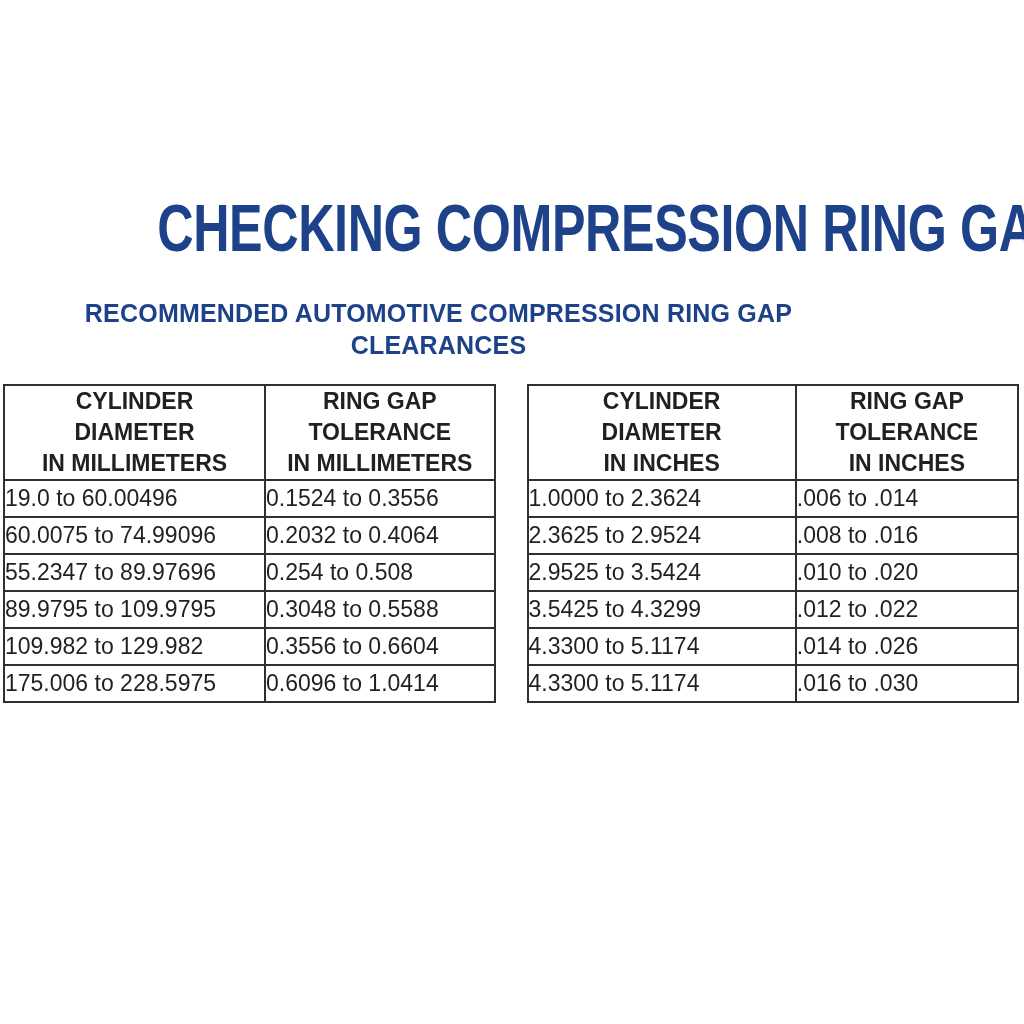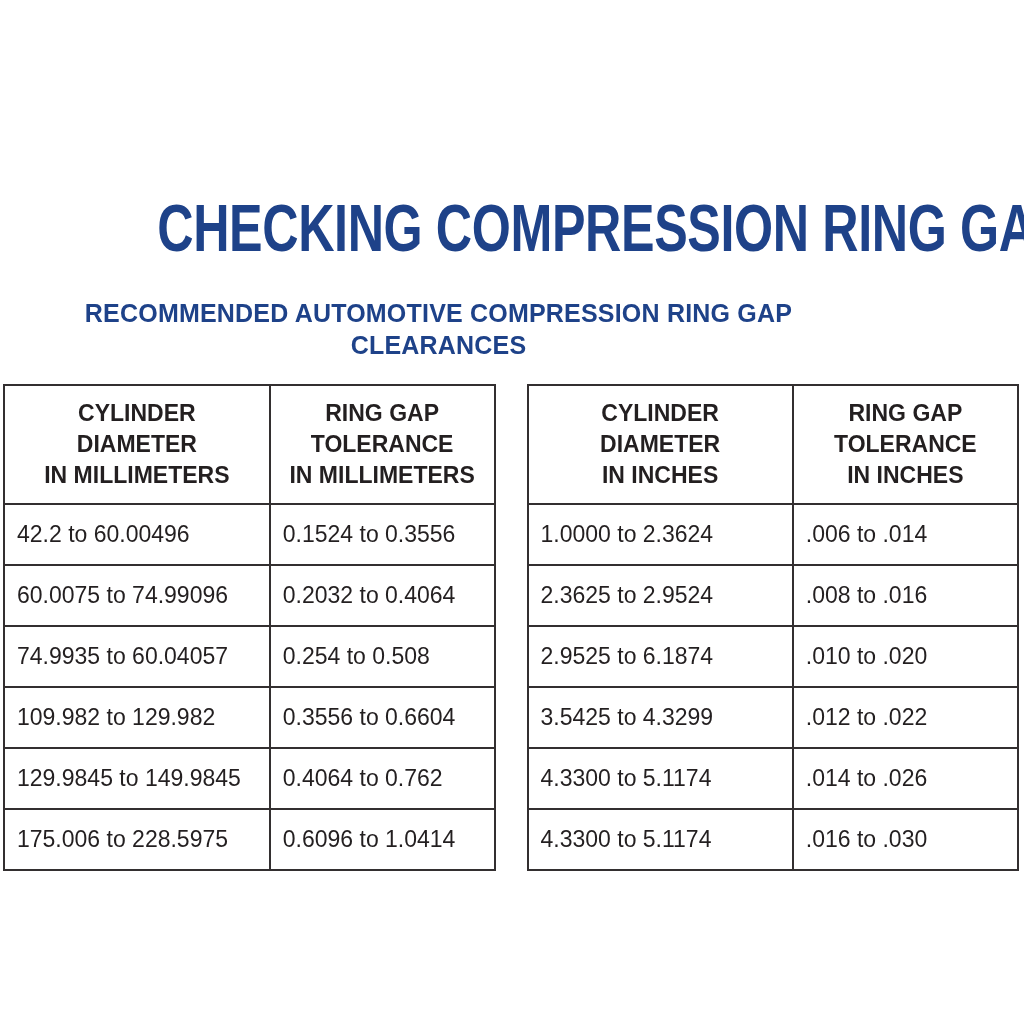--- a/index.html
+++ b/index.html
@@ -44,21 +44,21 @@
   table.gap-table{
     border-collapse:collapse;
     flex:1;
     table-layout:fixed;
     background:var(--bg);
   }
   table.gap-table th,
   table.gap-table td{
     border:2px solid var(--line);
     vertical-align:middle;
-    padding:12px;
+    padding:0;
   }
   table.gap-table th{
     height:93px;
     font-size:23px;
     line-height:31px;
     font-weight:bold;
   }
   table.gap-table td{
     height:35px;
     font-size:23px;
@@ -85,38 +85,38 @@
             </th>
             <th>
               <span class="hline">RING GAP</span>
               <span class="hline">TOLERANCE</span>
               <span class="hline">IN MILLIMETERS</span>
             </th>
           </tr>
         </thead>
         <tbody>
           <tr>
-            <td>42.2 to 60.00496</td>
+            <td>19.0 to 60.00496</td>
             <td>0.1524 to 0.3556</td>
           </tr>
           <tr>
             <td>60.0075 to 74.99096</td>
             <td>0.2032 to 0.4064</td>
           </tr>
           <tr>
-            <td>74.9935 to 60.04057</td>
+            <td>55.2347 to 89.97696</td>
             <td>0.254 to 0.508</td>
+          </tr>
+          <tr>
+            <td>89.9795 to 109.9795</td>
+            <td>0.3048 to 0.5588</td>
           </tr>
           <tr>
             <td>109.982 to 129.982</td>
             <td>0.3556 to 0.6604</td>
-          </tr>
-          <tr>
-            <td>129.9845 to 149.9845</td>
-            <td>0.4064 to 0.762</td>
           </tr>
           <tr>
             <td>175.006 to 228.5975</td>
             <td>0.6096 to 1.0414</td>
           </tr>
         </tbody>
       </table>
     <table class="gap-table">
         <thead>
           <tr>
@@ -135,21 +135,21 @@
         <tbody>
           <tr>
             <td>1.0000 to 2.3624</td>
             <td>.006 to .014</td>
           </tr>
           <tr>
             <td>2.3625 to 2.9524</td>
             <td>.008 to .016</td>
           </tr>
           <tr>
-            <td>2.9525 to 6.1874</td>
+            <td>2.9525 to 3.5424</td>
             <td>.010 to .020</td>
           </tr>
           <tr>
             <td>3.5425 to 4.3299</td>
             <td>.012 to .022</td>
           </tr>
           <tr>
             <td>4.3300 to 5.1174</td>
             <td>.014 to .026</td>
           </tr>

